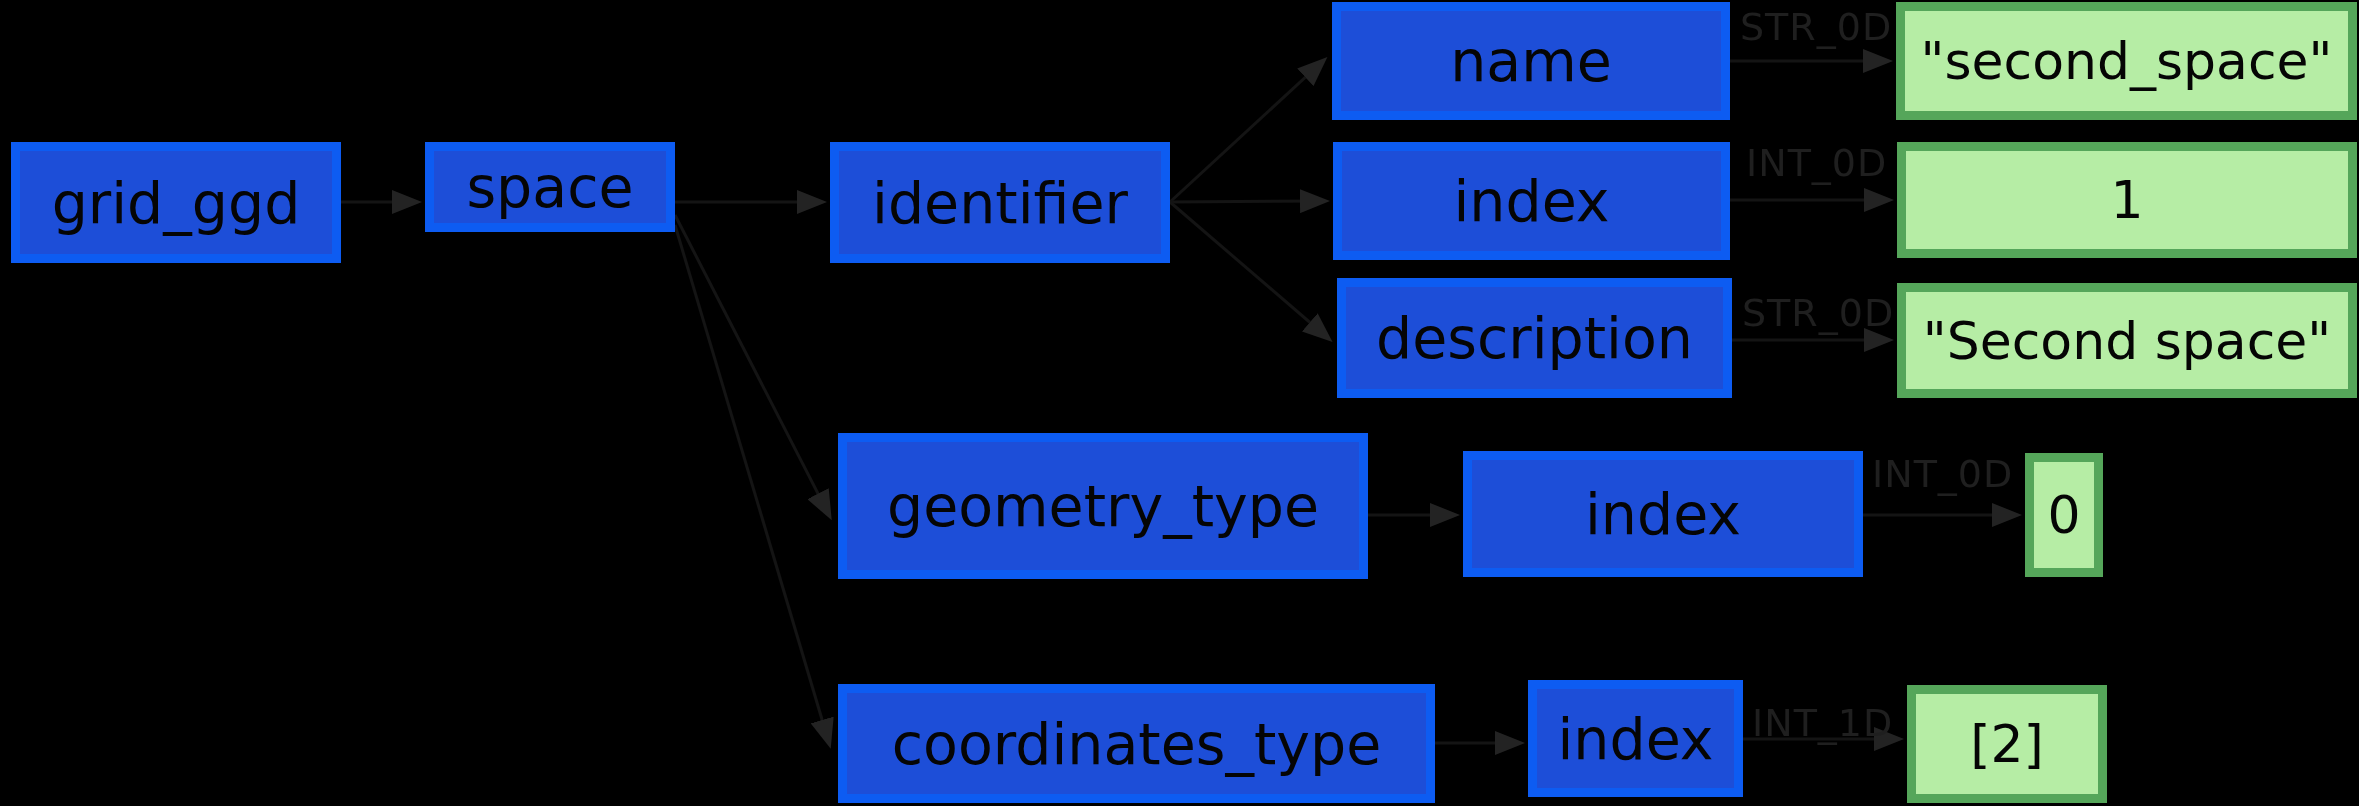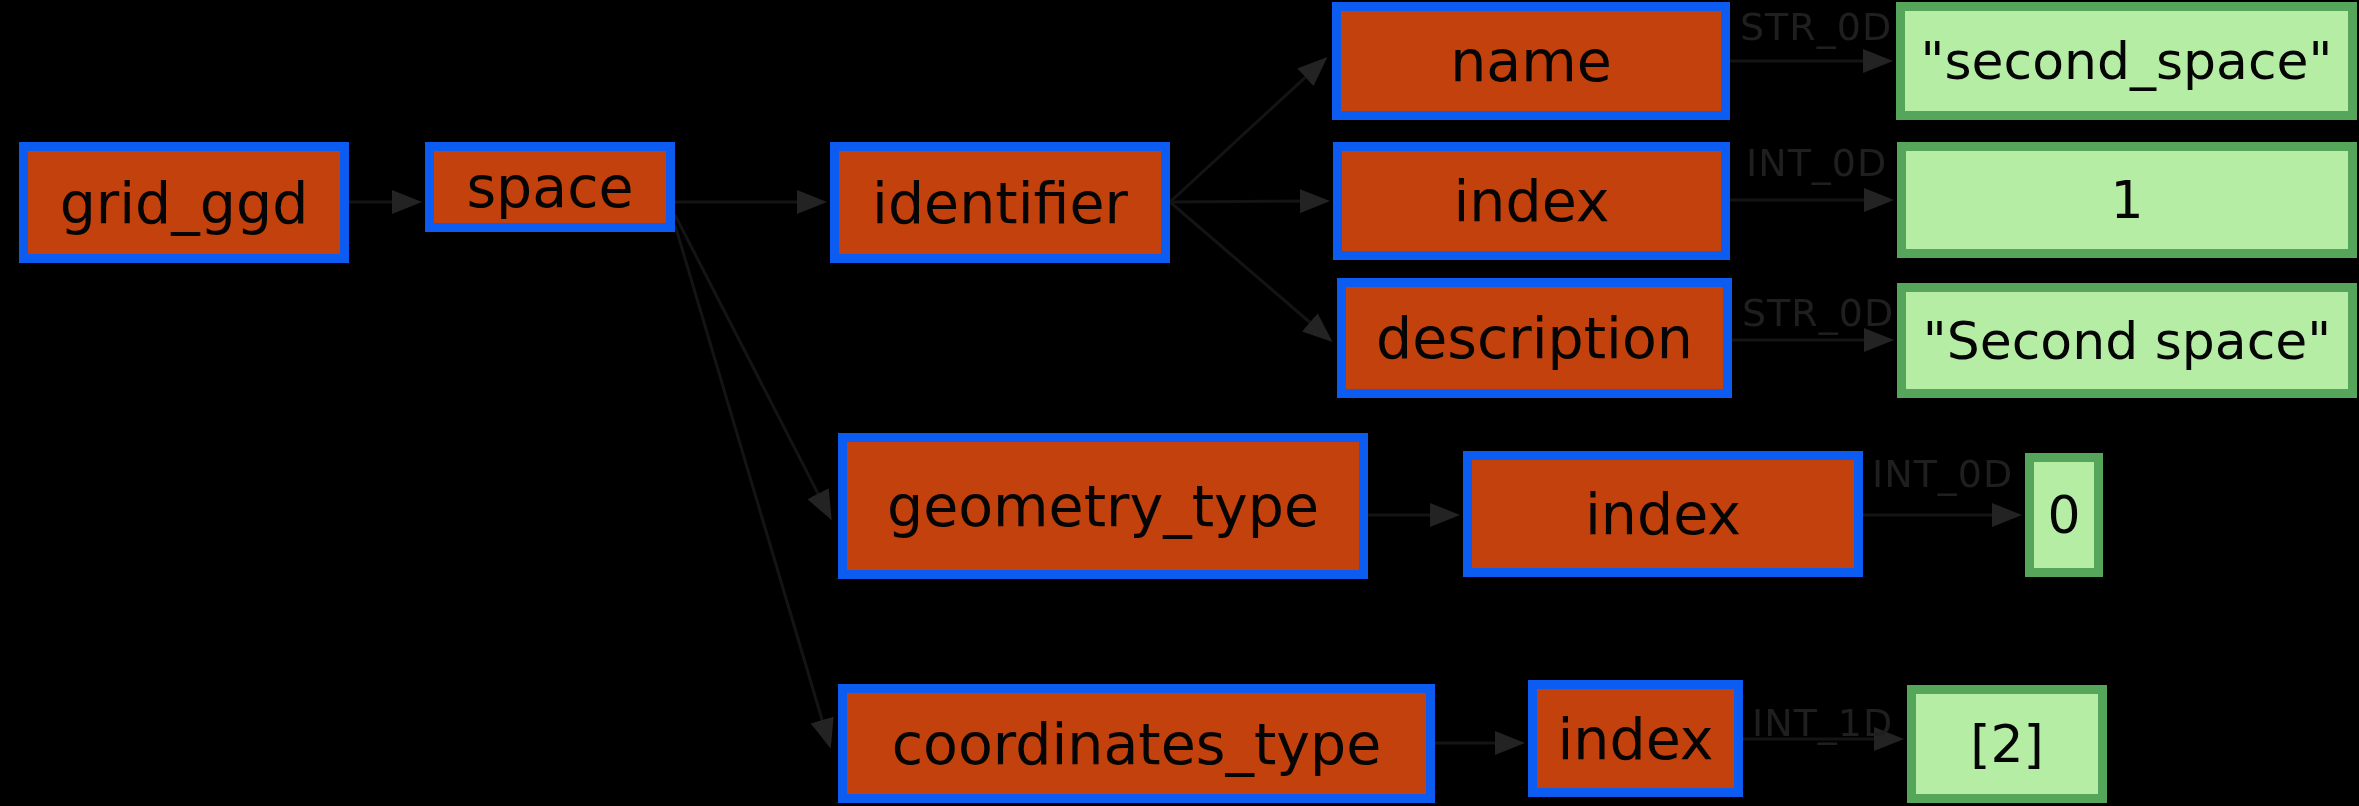--- a/index.html
+++ b/index.html
@@ -6,21 +6,21 @@
   .canvas{
     position:relative;width:2359px;height:806px;background:#000000;
     overflow:hidden;font-family:"DejaVu Sans","Liberation Sans",sans-serif;
   }
   .edges{position:absolute;left:0;top:0;pointer-events:none;}
   .node{
     position:absolute;box-sizing:border-box;
     display:flex;align-items:center;justify-content:center;
     white-space:nowrap;color:#050505;
   }
-  .field{background:#c2410c;border:9px solid #0d5cf2;font-size:57px;}
+  .field{background:#1d4ed8;border:9px solid #0d5cf2;font-size:57px;}
   .value{background:#b6eda5;border:9px solid #55a65a;font-size:52px;}
   .edge-label{
     position:absolute;font-size:38px;color:#1f1f1f;
     line-height:1;letter-spacing:1px;
   }
 </style>
 </head>
 <body>
 
 <div class="canvas">
@@ -42,21 +42,21 @@
       <line x1="1730" y1="61" x2="1887" y2="61"></line>
       <line x1="1730" y1="200" x2="1888" y2="200"></line>
       <line x1="1732" y1="340" x2="1888" y2="340"></line>
       <line x1="1368" y1="515" x2="1454" y2="515"></line>
       <line x1="1863" y1="515" x2="2016" y2="515"></line>
       <line x1="1435" y1="743" x2="1519" y2="743"></line>
       <line x1="1743" y1="739" x2="1898" y2="739"></line>
     </g>
   </svg>
 
-  <div class="node field" style="left:19px;top:142px;width:330px;height:121px;">grid_ggd</div>
+  <div class="node field" style="left:11px;top:142px;width:330px;height:121px;">grid_ggd</div>
   <div class="node field" style="left:425px;top:142px;width:250px;height:90px;">space</div>
   <div class="node field" style="left:830px;top:142px;width:340px;height:121px;">identifier</div>
   <div class="node field" style="left:1332px;top:2px;width:398px;height:118px;">name</div>
   <div class="node field" style="left:1333px;top:142px;width:397px;height:118px;">index</div>
   <div class="node field" style="left:1337px;top:278px;width:395px;height:120px;">description</div>
   <div class="node field" style="left:838px;top:433px;width:530px;height:146px;">geometry_type</div>
   <div class="node field" style="left:1463px;top:451px;width:400px;height:126px;">index</div>
   <div class="node field" style="left:838px;top:684px;width:597px;height:119px;">coordinates_type</div>
   <div class="node field" style="left:1528px;top:680px;width:215px;height:117px;">index</div>
 

